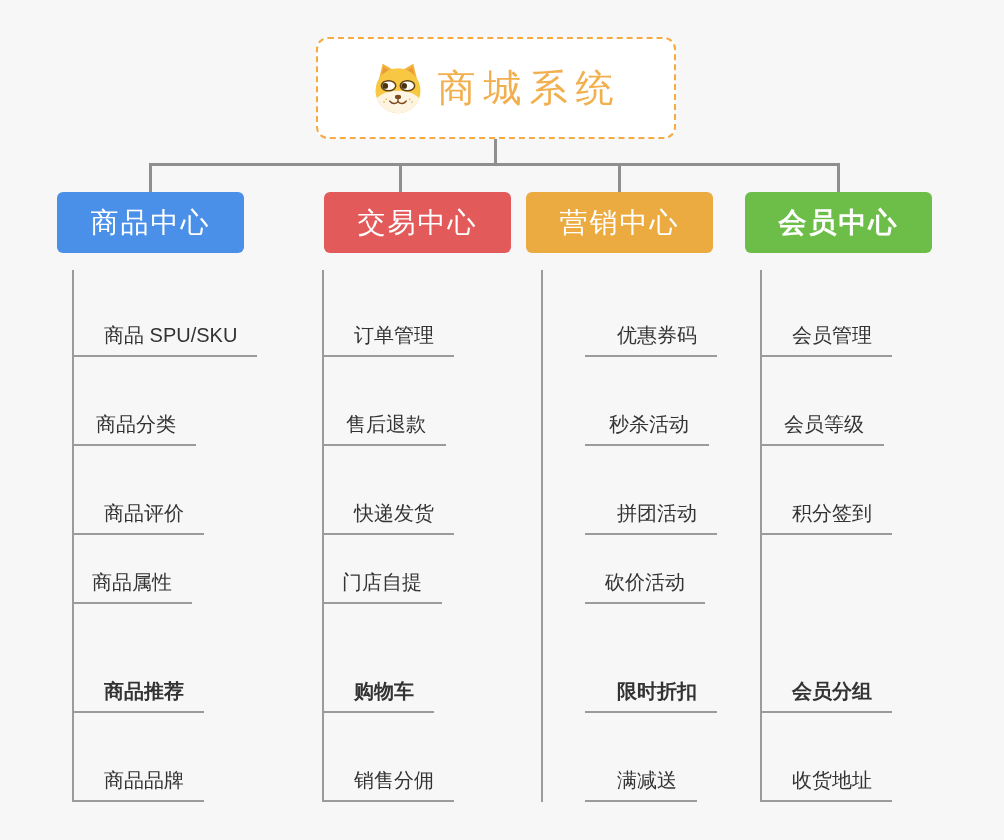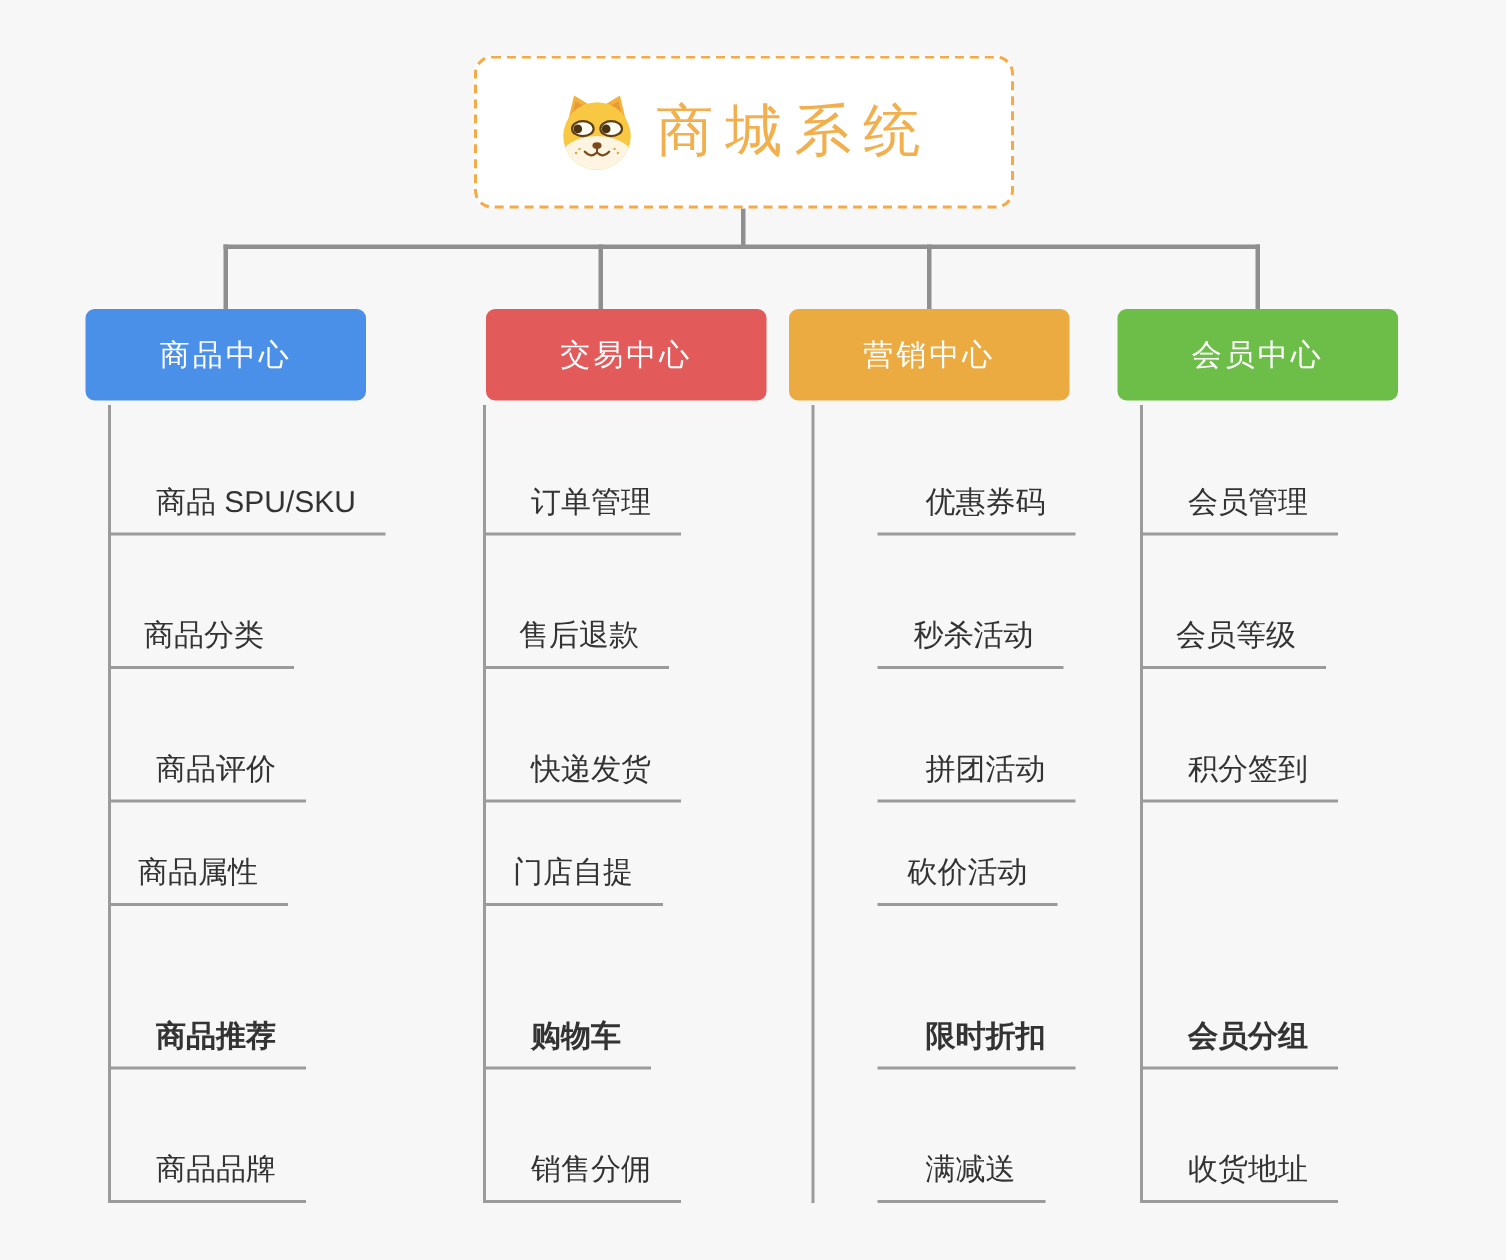--- a/index.html
+++ b/index.html
@@ -53,36 +53,36 @@
     letter-spacing: 8px;
     color: #f2af4e;
     white-space: nowrap;
     line-height: 1;
   }
   .doge { width: 54px; height: 54px; display: inline-block; flex: 0 0 auto; }
 
   
   .branch {
     position: absolute;
-    top: 206px;
+    top: 192px;
     width: 187px; height: 61px;
     border-radius: 6px;
     display: flex;
     align-items: center;
     justify-content: center;
     color: #ffffff;
-    font-size: 20px;
+    font-size: 28px;
     letter-spacing: 2px;
     white-space: nowrap;
     cursor: pointer;
   }
   .branch.b1 { left: 57px; }
   .branch.b2 { left: 307px; margin-left: 17px; }
   .branch.b3 { left: 526px; }
-  .branch.b4 { left: 745px; }
+  .branch.b4 { left: 745px; font-weight: bold; }
 
   
   .leaf {
     position: absolute;
     font-size: 20px;
     line-height: 28px;
     color: #333333;
     padding: 0 20px 6px 32px;
     border-bottom: 2px solid #9b9b9b;
     white-space: nowrap;

